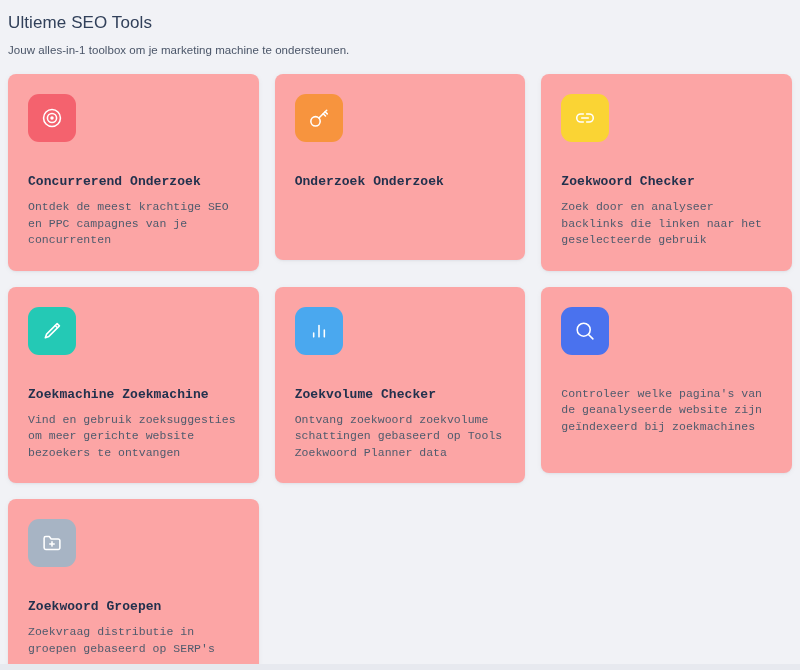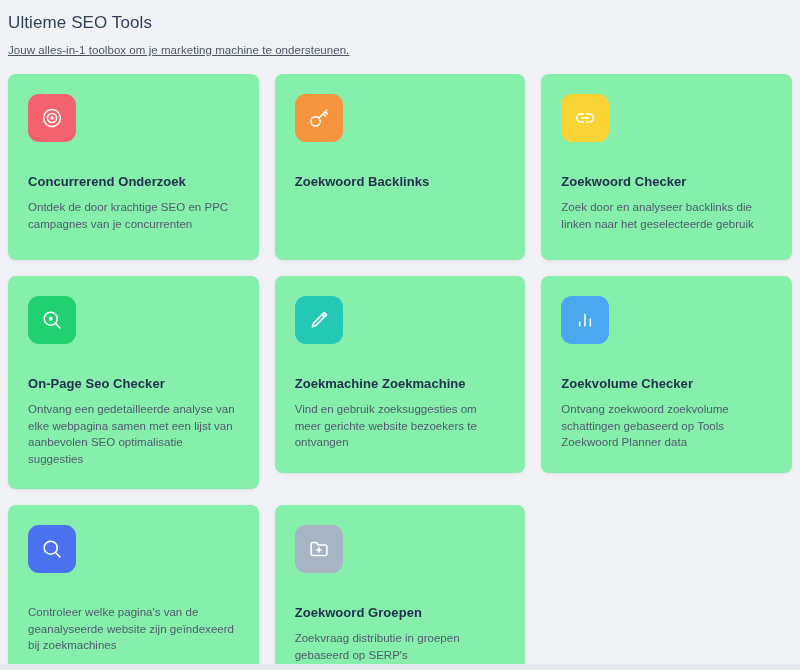--- a/index.html
+++ b/index.html
@@ -36,42 +36,42 @@
     line-height: 22px;
   }
 
   .page-subtitle {
     font-size: 11.5px;
     font-weight: 400;
     color: #4a5568;
     margin-top: 9px;
     line-height: 15px;
     letter-spacing: 0.05px;
-    text-decoration: underline;
   }
 
   
   .tools-grid {
     margin-top: 16px;
     padding: 0 8px;
     display: grid;
     grid-template-columns: repeat(3, 1fr);
     column-gap: 16px;
     row-gap: 16px;
     align-items: start;
   }
 
   .tool-card {
-    background: #86efac;
+    background: #fca5a5;
     border-radius: 8px;
     box-shadow: 0 1px 2px rgba(23, 32, 56, 0.05),
                 0 1px 6px rgba(23, 32, 56, 0.04);
     padding: 20px 20px 22px 20px;
     min-height: 186px;
     cursor: pointer;
+    font-family: Liberation Mono, monospace;
   }
 
   .tool-icon {
     width: 48px;
     height: 48px;
     border-radius: 11px;
     display: flex;
     align-items: center;
     justify-content: center;
     margin-bottom: 31px;
@@ -121,56 +121,45 @@
   <div class="tools-grid" id="tools-grid">
       <div class="tool-card">
         <div class="tool-icon" style="background: rgb(244, 98, 110);">
           <svg width="22" height="22" viewBox="0 0 24 24">
             <circle cx="12" cy="12" r="9.2" stroke="#ffffff" fill="none" stroke-width="1.7" stroke-linecap="round" stroke-linejoin="round"></circle>
             <circle cx="12" cy="12" r="5" stroke="#ffffff" fill="none" stroke-width="1.7" stroke-linecap="round" stroke-linejoin="round"></circle>
             <circle cx="12" cy="12" r="1.9" fill="#ffffff" stroke="none"></circle>
           </svg>
         </div>
         <div class="tool-title">Concurrerend Onderzoek</div>
-        <div class="tool-desc">Ontdek de door krachtige SEO en PPC campagnes van je concurrenten</div>
+        <div class="tool-desc">Ontdek de meest krachtige SEO en PPC campagnes van je concurrenten</div>
       </div>
       <div class="tool-card">
         <div class="tool-icon" style="background: rgb(247, 148, 62);">
           <svg width="22" height="22" viewBox="0 0 24 24">
             <circle cx="8.2" cy="15.6" r="5.1" stroke="#ffffff" fill="none" stroke-width="1.7" stroke-linecap="round" stroke-linejoin="round"></circle>
             <path d="M11.9 12.0 L20.4 3.6" stroke="#ffffff" fill="none" stroke-width="1.7" stroke-linecap="round" stroke-linejoin="round"></path>
             <path d="M16.6 7.3 L19.1 9.8" stroke="#ffffff" fill="none" stroke-width="1.7" stroke-linecap="round" stroke-linejoin="round"></path>
             <path d="M18.7 5.2 L21.0 7.5" stroke="#ffffff" fill="none" stroke-width="1.7" stroke-linecap="round" stroke-linejoin="round"></path>
           </svg>
         </div>
-        <div class="tool-title">Zoekwoord Backlinks</div>
+        <div class="tool-title">Onderzoek Onderzoek</div>
       </div>
       <div class="tool-card">
         <div class="tool-icon" style="background: rgb(250, 212, 52);">
           <svg width="22" height="22" viewBox="0 0 24 24">
             <path d="M10.2 7.6 H7.4 a4.4 4.4 0 0 0 0 8.8 H10.2" stroke="#ffffff" fill="none" stroke-width="1.7" stroke-linecap="round" stroke-linejoin="round"></path>
             <path d="M13.8 7.6 H16.6 a4.4 4.4 0 0 1 0 8.8 H13.8" stroke="#ffffff" fill="none" stroke-width="1.7" stroke-linecap="round" stroke-linejoin="round"></path>
             <path d="M8.4 12 H15.6" stroke="#ffffff" fill="none" stroke-width="1.7" stroke-linecap="round" stroke-linejoin="round"></path>
           </svg>
         </div>
         <div class="tool-title">Zoekwoord Checker</div>
         <div class="tool-desc">Zoek door en analyseer backlinks die linken naar het geselecteerde gebruik</div>
       </div>
       <div class="tool-card">
-        <div class="tool-icon" style="background: rgb(34, 208, 111);">
-          <svg width="22" height="22" viewBox="0 0 24 24">
-            <circle cx="10.6" cy="10.6" r="7.1" stroke="#ffffff" fill="none" stroke-width="1.7" stroke-linecap="round" stroke-linejoin="round"></circle>
-            <circle cx="10.6" cy="10.6" r="2.1" fill="#ffffff" stroke="none"></circle>
-            <path d="M15.8 15.8 L20.6 20.6" stroke="#ffffff" fill="none" stroke-width="1.7" stroke-linecap="round" stroke-linejoin="round"></path>
-          </svg>
-        </div>
-        <div class="tool-title">On-Page Seo Checker</div>
-        <div class="tool-desc">Ontvang een gedetailleerde analyse van elke webpagina samen met een lijst van aanbevolen SEO optimalisatie suggesties</div>
-      </div>
-      <div class="tool-card">
         <div class="tool-icon" style="background: rgb(36, 201, 181);">
           <svg width="22" height="22" viewBox="0 0 24 24">
             <path d="M17.6 3.9 L20.1 6.4 L8.6 17.9 L4.7 19.3 L6.1 15.4 Z" stroke="#ffffff" fill="none" stroke-width="1.7" stroke-linecap="round" stroke-linejoin="round"></path>
             <path d="M15.5 6.0 L18.0 8.5" stroke="#ffffff" fill="none" stroke-width="1.7" stroke-linecap="round" stroke-linejoin="round"></path>
           </svg>
         </div>
         <div class="tool-title">Zoekmachine Zoekmachine</div>
         <div class="tool-desc">Vind en gebruik zoeksuggesties om meer gerichte website bezoekers te ontvangen</div>
       </div>
       <div class="tool-card">

